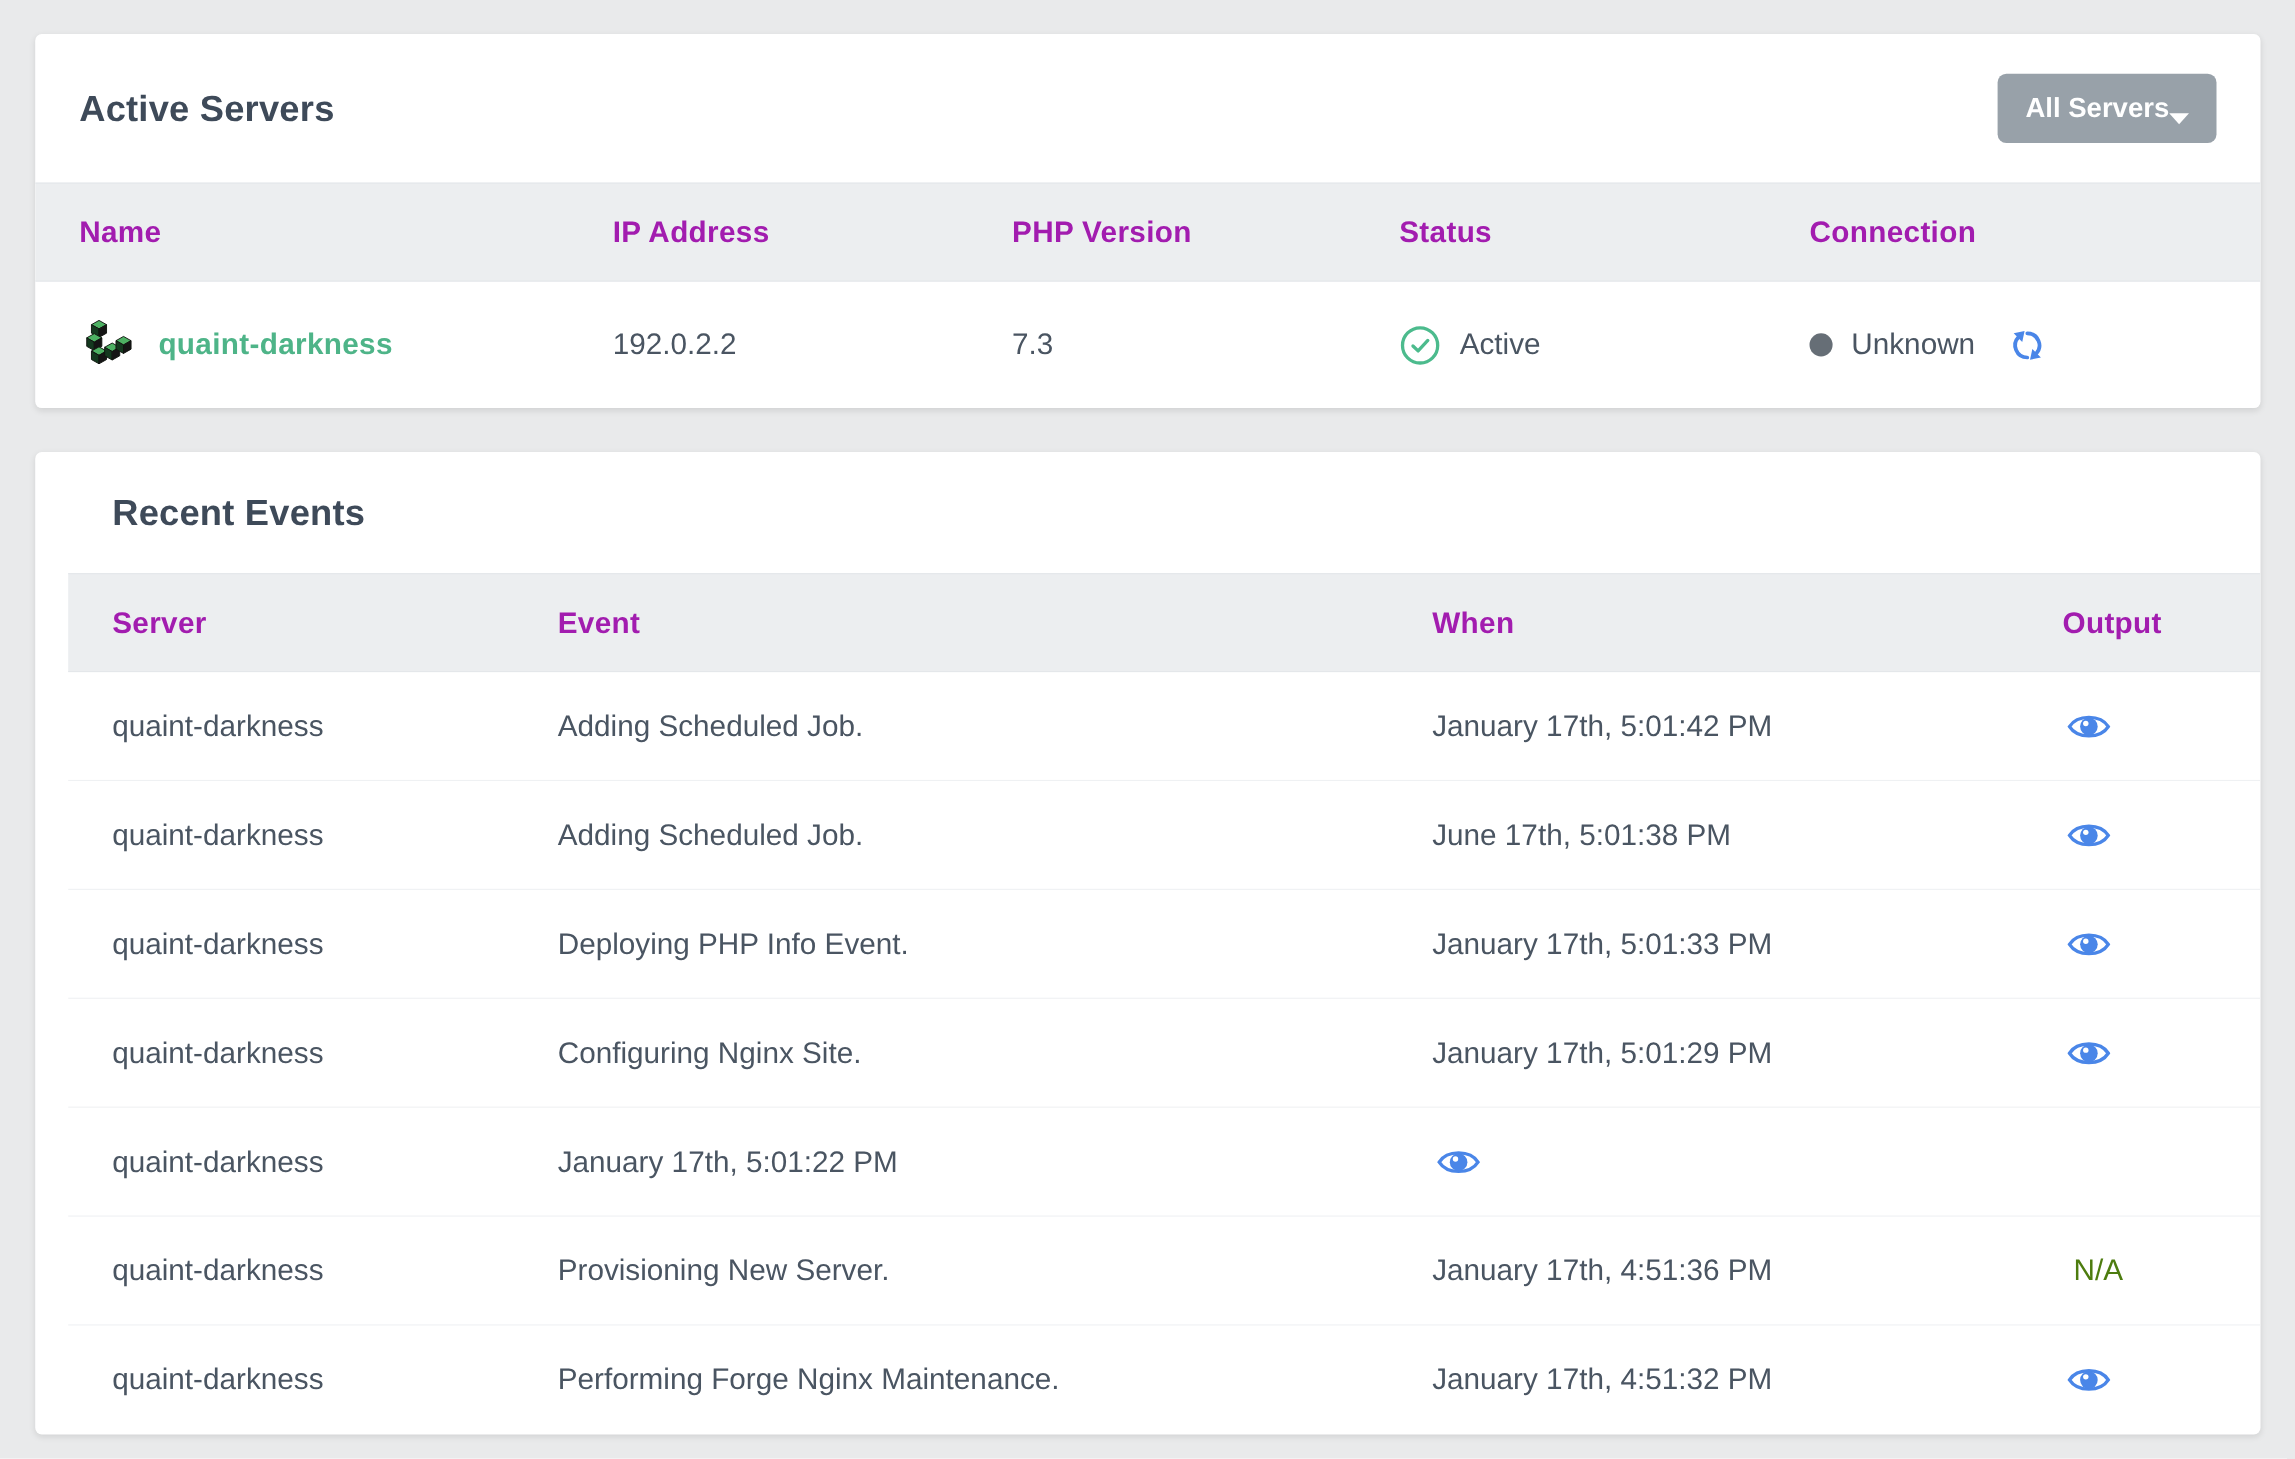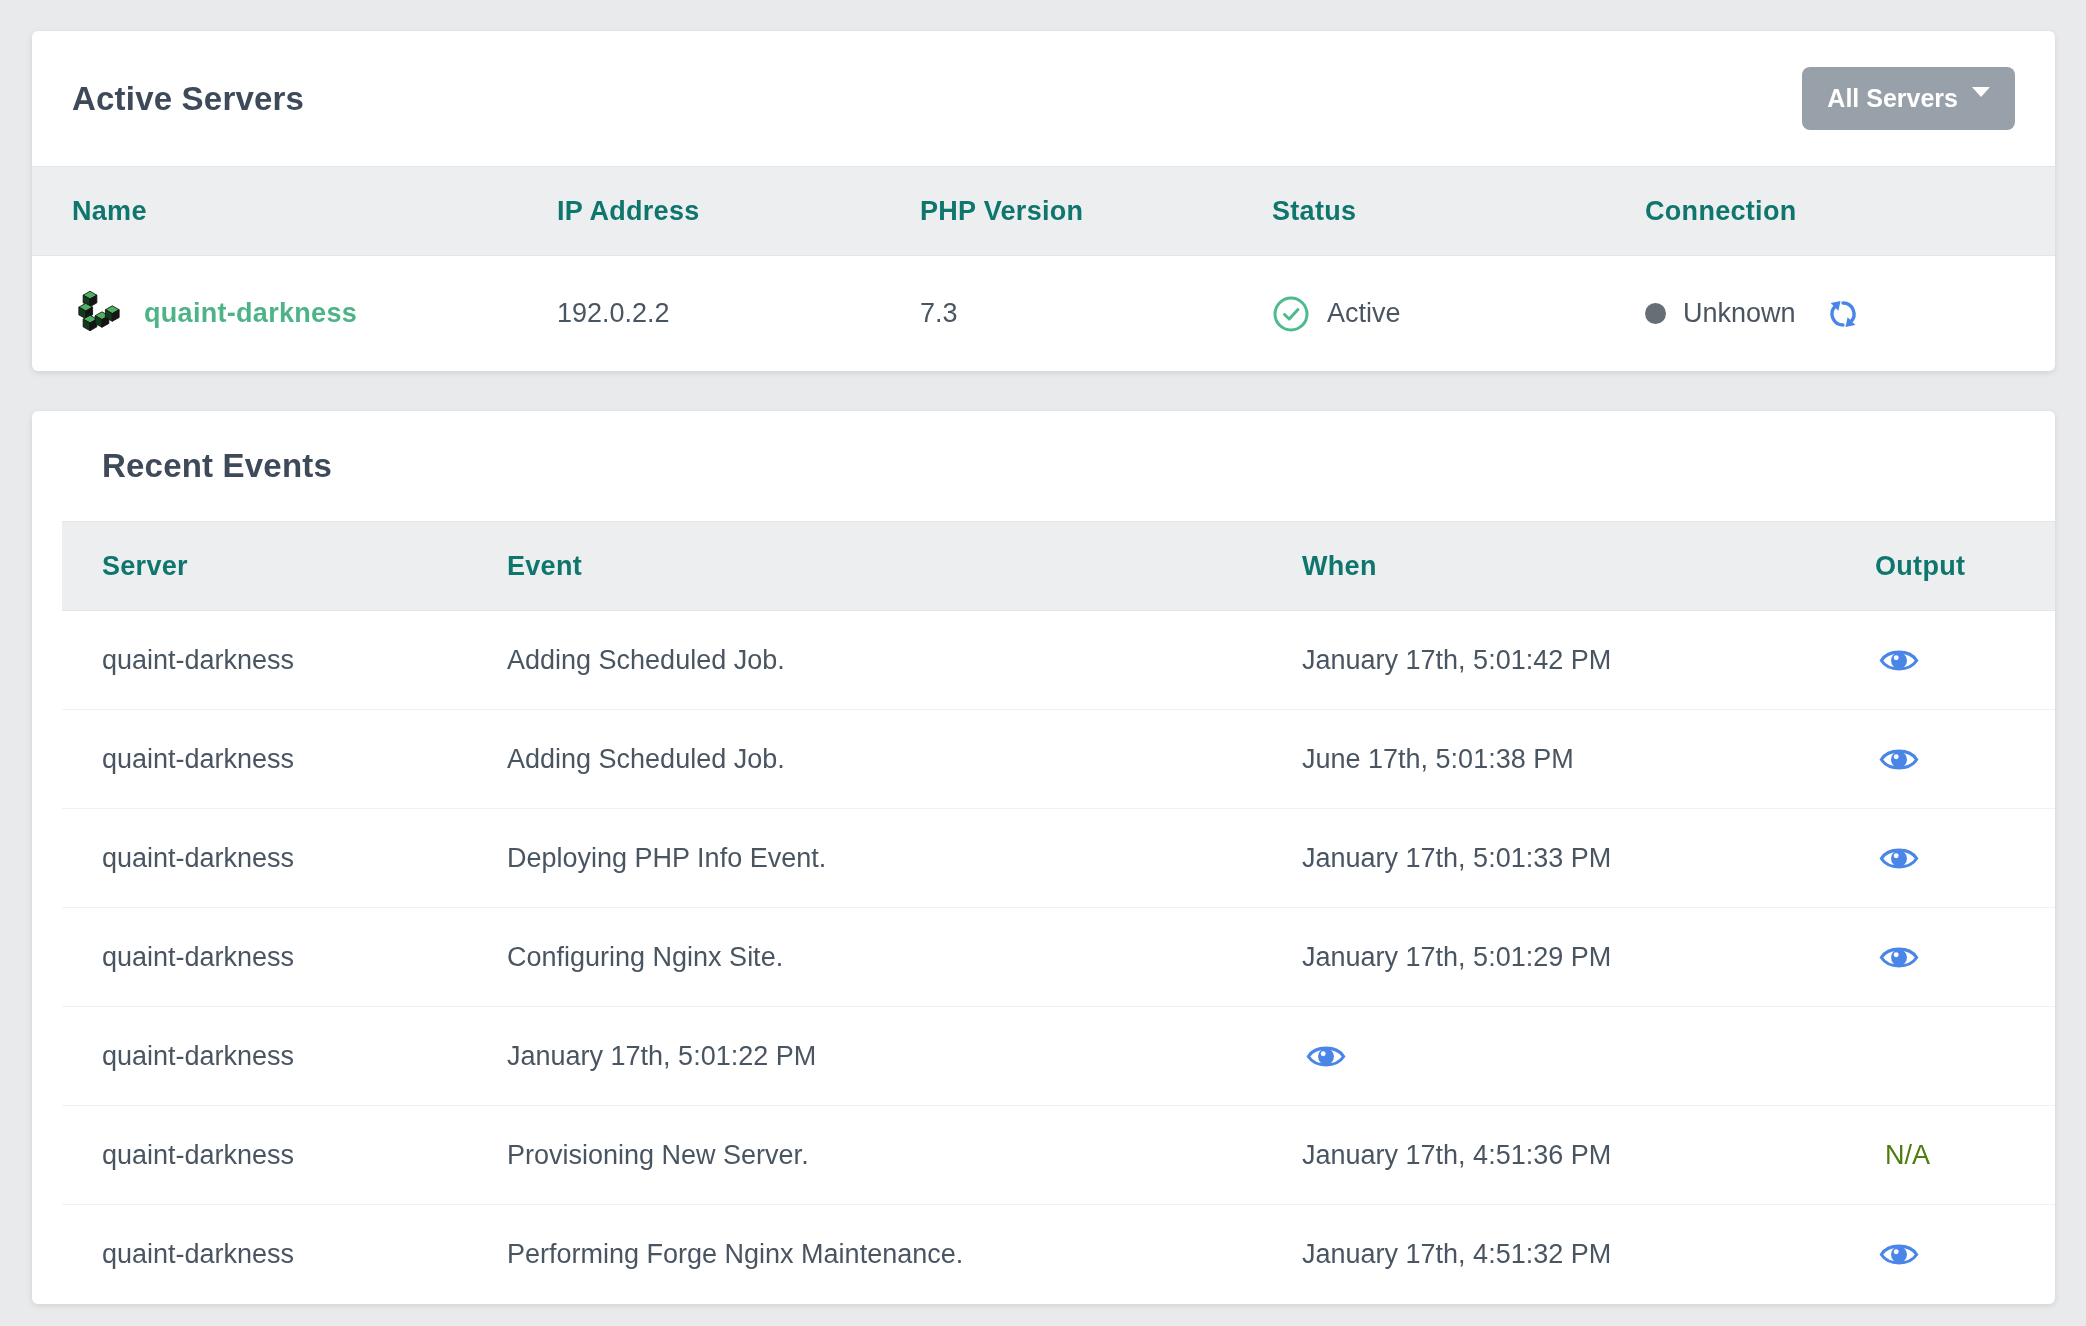--- a/index.html
+++ b/index.html
@@ -33,22 +33,21 @@
   .btn-all-servers {
     background: #98a1a9;
     color: #ffffff;
     border: none;
     border-radius: 8px;
     font-family: "Liberation Sans", sans-serif;
     font-size: 25px;
     font-weight: 600;
     padding: 17px 25px;
     display: flex;
-    align-items: flex-start;
-    gap: 14px;
+    align-items: flex-end;
     cursor: pointer;
   }
   .caret-down {
     width: 0; height: 0;
     border-left: 9px solid transparent;
     border-right: 9px solid transparent;
     border-top: 10px solid #ffffff;
     margin-top: 3px;
   }
 
@@ -66,21 +65,21 @@
   .re-grid {
     display: grid;
     grid-template-columns: 405px 795px 573px 1fr;
     align-items: center;
     padding: 0 40px;
   }
   .thead.as-grid, .thead.re-grid { height: 90px; }
   .th {
     font-size: 27px;
     font-weight: 700;
-    color: #0f766e;
+    color: #a21caf;
     letter-spacing: 0.3px;
   }
   .td { font-size: 27px; color: #4a5562; }
 
   .server-row { height: 115px; }
   .event-row { height: 99px; border-bottom: 1px solid #eff1f3; }
   .event-row:last-child { border-bottom: none; }
 
   .cell-name { display: flex; align-items: center; gap: 24px; }
   .server-link {

